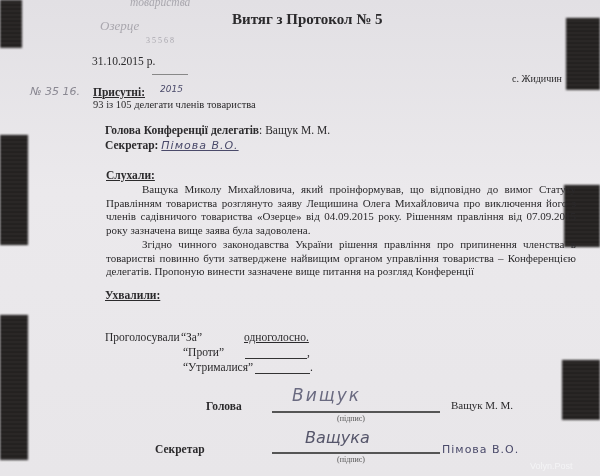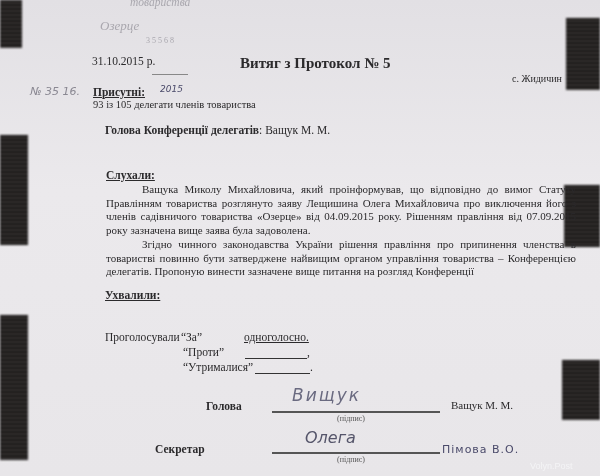--- a/index.html
+++ b/index.html
@@ -27,33 +27,37 @@
   <div class="smudge" style="left:0;top:135px;width:28px;height:110px;"></div>
   <div class="smudge" style="left:0;top:315px;width:28px;height:145px;"></div>
   <div class="smudge" style="right:0;top:18px;width:34px;height:72px;"></div>
   <div class="smudge" style="right:0;top:185px;width:36px;height:62px;"></div>
   <div class="smudge" style="right:0;top:360px;width:38px;height:60px;"></div>
 
   <div class="abs faint t12" style="left:130px;top:-4px;font-style:italic;">товариства</div>
   <div class="abs faint" style="left:100px;top:18px;font-size:13px;font-style:italic;">Озерце</div>
   <div class="abs faint" style="left:110px;top:36px;font-size:8px;letter-spacing:2px;margin-left:36px;">35568</div>
 
-  <div class="abs title" style="left:240px;top:11px;margin-top:44px;">Витяг з Протокол № 5</div>
+  <div class="abs title" style="left:232px;top:11px;">Витяг з Протокол № 5</div>
 
   <div class="abs t12" style="left:92px;top:55px;">31.10.2015 р.</div>
   <div class="line" style="left:152px;top:74px;width:36px;border-color:#888;"></div>
   <div class="abs" style="left:512px;top:73px;font-size:10px;text-align:right;">с. Жидичин</div>
 
   <div class="abs faint hand" style="left:30px;top:85px;font-size:11px;color:#8a8892;">№ 35   16.</div>
   <div class="abs bold ul t12" style="left:93px;top:86px;">Присутні:</div>
   <div class="abs hand" style="left:160px;top:84px;font-size:9px;">2015</div>
   <div class="abs" style="left:93px;top:99px;font-size:10.5px;">93 із 105 делегати членів товариства</div>
 
   <div class="abs t12" style="left:105px;top:124px;">
     <span class="bold">Голова Конференції делегатів</span><span>: Ващук М. М.</span>
+  </div>
+  <div class="abs t12" style="left:105px;top:139px;">
+    <span class="bold">Секретар:</span>
+    <span class="hand" style="text-decoration:underline;font-size:11px;letter-spacing:1px;">Пімова В.О.</span>
   </div>
 
   <div class="abs bold ul t12" style="left:106px;top:169px;">Слухали:</div>
   <div class="para" style="top:183px;text-indent:36px;">Ващука Миколу Михайловича, який проінформував, що відповідно до вимог Статуту Правлінням товариства розглянуто заяву Лещишина Олега Михайловича про виключення його з членів садівничого товариства «Озерце» від 04.09.2015 року. Рішенням правління від 07.09.2015 року зазначена вище заява була задоволена.</div>
   <div class="para" style="top:238px;text-indent:36px;">Згідно чинного законодавства України рішення правління про припинення членства в товаристві повинно бути затверджене найвищим органом управління товариства – Конференцією делегатів. Пропоную винести зазначене вище питання на розгляд Конференції</div>
 
   <div class="abs bold ul t12" style="left:105px;top:289px;">Ухвалили:</div>
 
   <div class="abs t12" style="left:105px;top:331px;">Проголосували</div>
   <div class="abs t12" style="left:181px;top:331px;">“За”</div>
@@ -65,19 +69,19 @@
   <div class="line" style="left:255px;top:373px;width:55px;"></div>
   <div class="abs t12" style="left:310px;top:361px;">.</div>
 
   <div class="abs bold t12" style="left:162px;top:400px;margin-left:44px;">Голова</div>
   <div class="abs hand" style="left:292px;top:385px;font-size:17px;color:#6a6a80;letter-spacing:2px;">Вищук</div>
   <div class="line" style="left:272px;top:411px;width:168px;border-bottom-width:2px;border-color:#555;"></div>
   <div class="sigcap" style="left:337px;top:414px;">(підпис)</div>
   <div class="abs" style="left:451px;top:399px;font-size:11px;">Ващук М. М.</div>
 
   <div class="abs bold t12" style="left:155px;top:443px;">Секретар</div>
-  <div class="abs hand" style="left:305px;top:428px;font-size:16px;color:#55556a;">Олега</div>
+  <div class="abs hand" style="left:305px;top:428px;font-size:16px;color:#55556a;">Ващука</div>
   <div class="line" style="left:272px;top:452px;width:168px;border-bottom-width:2px;border-color:#555;"></div>
   <div class="sigcap" style="left:337px;top:455px;">(підпис)</div>
   <div class="abs hand" style="left:442px;top:443px;font-size:11px;font-style:normal;letter-spacing:1px;">Пімова В.О.</div>
 
   <div class="wm" style="left:530px;top:461px;">Volyn.Post</div>
 </div>
 
 </body></html>

